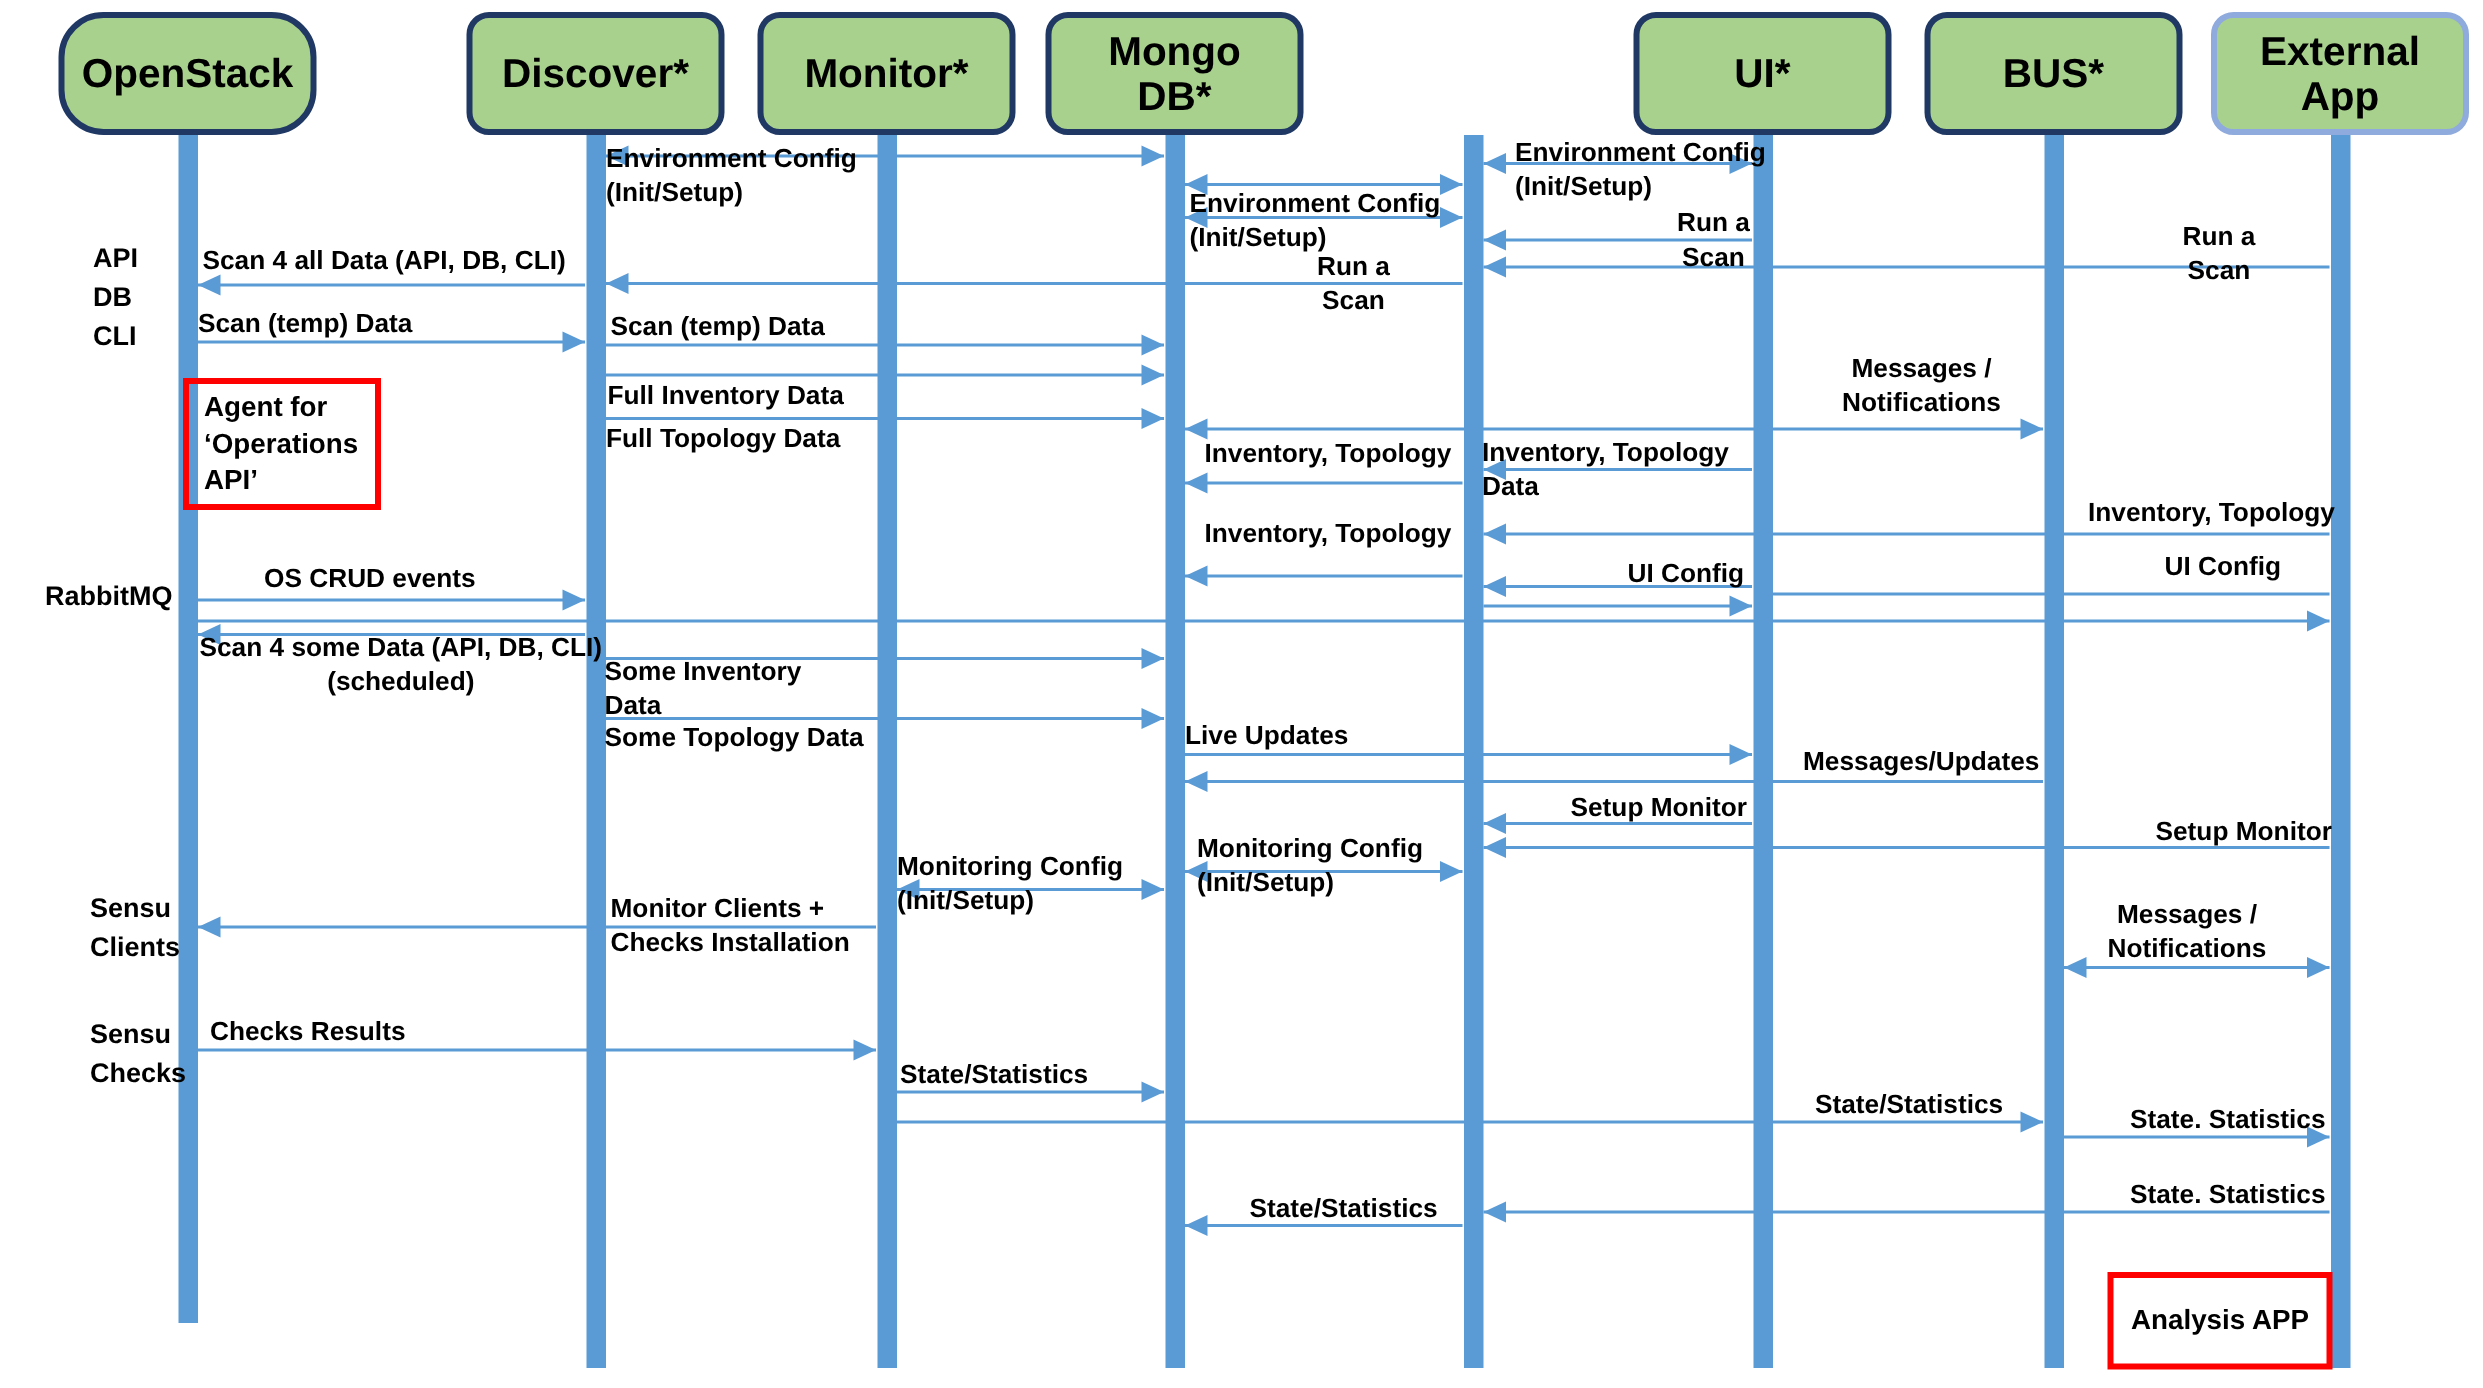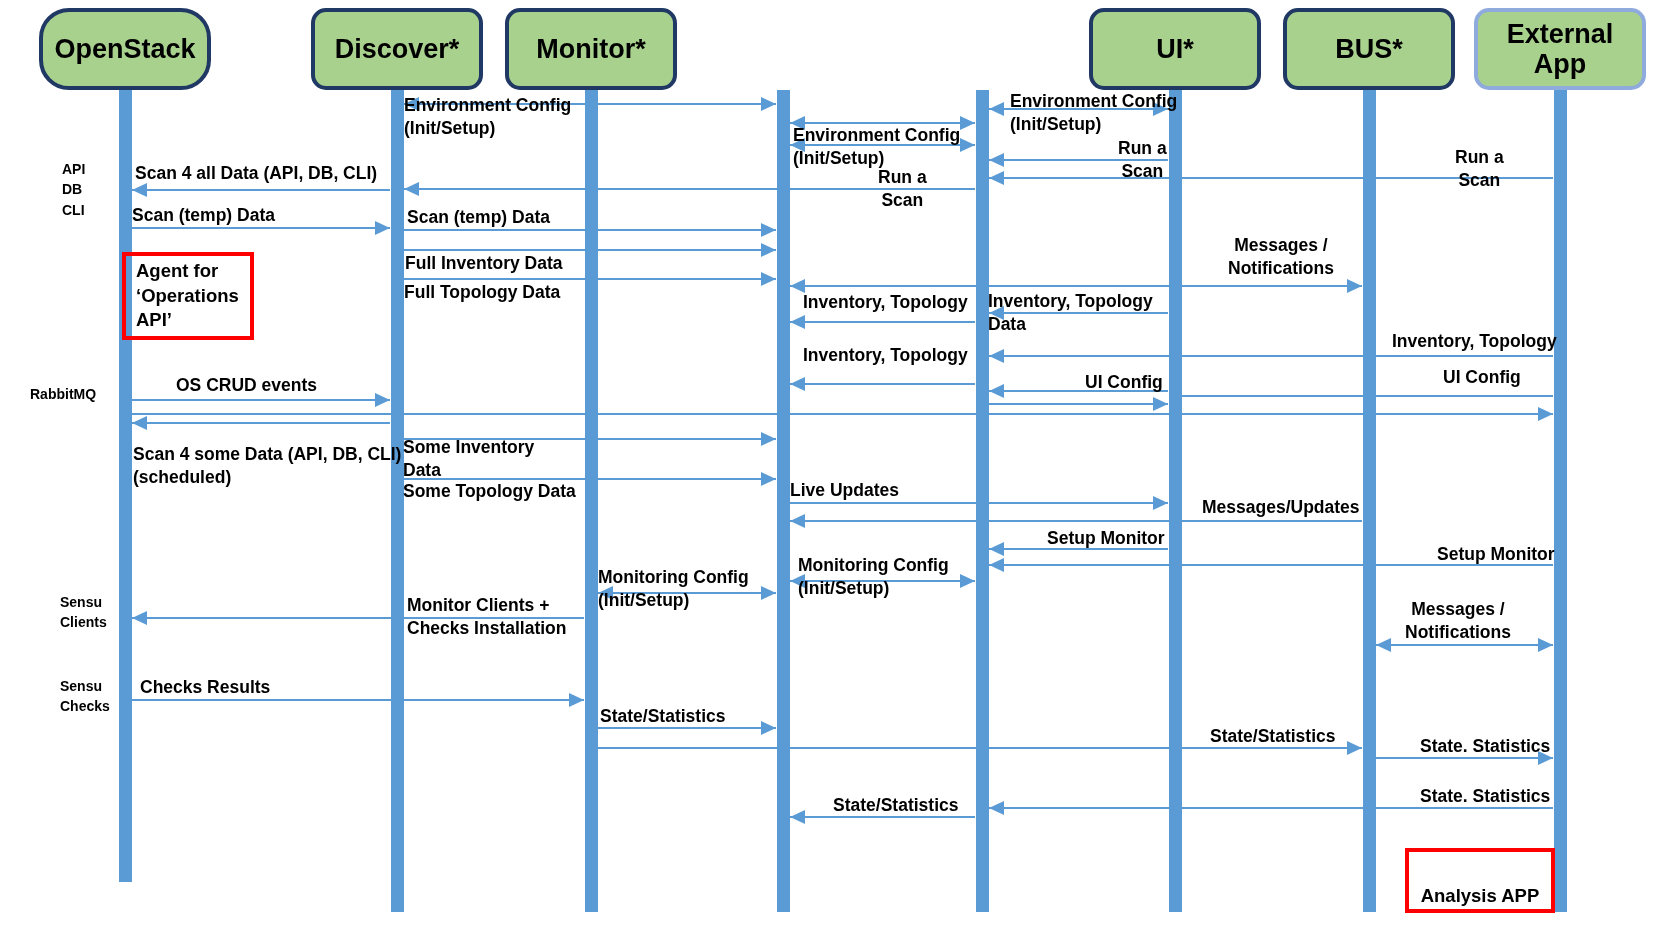--- a/index.html
+++ b/index.html
@@ -10,39 +10,41 @@
          display:flex;align-items:center;justify-content:center;text-align:center;
          font-weight:bold;font-size:27px;line-height:1.12;white-space:pre-line;z-index:3;}
   .lifeline{position:absolute;width:13px;top:90px;background:#5B9BD5;z-index:2;}
   .msg-line{position:absolute;height:0;border-top:2px solid #5B9BD5;z-index:1;}
   .arrow-head{position:absolute;width:0;height:0;z-index:4;
               border-top:7px solid transparent;border-bottom:7px solid transparent;}
   .head-l{border-right:15px solid #5B9BD5;}
   .head-r{border-left:15px solid #5B9BD5;}
   .msg-label{position:absolute;font-weight:bold;font-size:17.5px;line-height:1.3;
              white-space:pre-line;z-index:5;}
-  .side-label{position:absolute;font-weight:bold;font-size:14px;line-height:1.45;
+  .side-label{position:absolute;font-weight:bold;font-size:18px;line-height:1.45;
               white-space:pre-line;z-index:5;}
   .callout{position:absolute;box-sizing:border-box;border:4px solid #FF0000;background:transparent;
            font-weight:bold;font-size:18.5px;line-height:1.35;white-space:pre-line;z-index:6;
            display:flex;flex-direction:column;justify-content:center;padding:6px 10px;}
-  .callout.bottom{justify-content:flex-end;text-align:center;padding-bottom:0;}
+  .callout.bottom{justify-content:flex-end;text-align:center;padding-bottom:16px;}
   .footer{position:absolute;font-weight:bold;font-size:24.5px;z-index:5;
           text-decoration:underline;text-underline-offset:4px;}
 </style>
 </head>
 <body>
 
 <div id="stage">
     <div class="actor" style="left: 39px; border-radius: 30px;">OpenStack</div>
     <div class="lifeline" style="left: 118.5px; height: 792px;"></div>
     <div class="actor" style="left: 311px;">Discover*</div>
     <div class="lifeline" style="left: 390.5px; height: 822px;"></div>
     <div class="actor" style="left: 505px;">Monitor*</div>
     <div class="lifeline" style="left: 584.5px; height: 822px;"></div>
+    <div class="actor" style="left: 697px;">Mongo
+DB*</div>
     <div class="lifeline" style="left: 776.5px; height: 822px;"></div>
     <div class="lifeline" style="left: 975.5px; height: 822px;"></div>
     <div class="actor" style="left: 1089px;">UI*</div>
     <div class="lifeline" style="left: 1168.5px; height: 822px;"></div>
     <div class="actor" style="left: 1283px;">BUS*</div>
     <div class="lifeline" style="left: 1362.5px; height: 822px;"></div>
     <div class="actor" style="left: 1474px; border-color: rgb(143, 170, 220);">External
 App</div>
     <div class="lifeline" style="left: 1553.5px; height: 822px;"></div>
     <div class="msg-line" style="left: 404px; top: 103px; width: 372px;"></div>
@@ -115,21 +117,21 @@
     <div class="msg-label" style="left: 1443px; top: 366px; text-align: left;">UI Config</div>
     <div class="msg-line" style="left: 989px; top: 403px; width: 179px;"></div>
     <div class="arrow-head head-r" style="left: 1153px; top: 397px;"></div>
     <div class="msg-line" style="left: 132px; top: 413px; width: 1421px;"></div>
     <div class="arrow-head head-r" style="left: 1538px; top: 407px;"></div>
     <div class="msg-line" style="left: 132px; top: 399px; width: 258px;"></div>
     <div class="arrow-head head-r" style="left: 375px; top: 393px;"></div>
     <div class="msg-label" style="left: 176px; top: 374px; text-align: left;">OS CRUD events</div>
     <div class="msg-line" style="left: 132px; top: 422px; width: 258px;"></div>
     <div class="arrow-head head-l" style="left: 132px; top: 416px;"></div>
-    <div class="msg-label" style="left: 133px; top: 443px; text-align: left;">Scan 4 some Data (API, DB, CLI)
+    <div class="msg-label" style="left: 133px; top: 420px; text-align: center;">Scan 4 some Data (API, DB, CLI)
 (scheduled)</div>
     <div class="msg-line" style="left: 404px; top: 438px; width: 372px;"></div>
     <div class="arrow-head head-r" style="left: 761px; top: 432px;"></div>
     <div class="msg-label" style="left: 403px; top: 436px; text-align: left;">Some Inventory
 Data</div>
     <div class="msg-line" style="left: 404px; top: 478px; width: 372px;"></div>
     <div class="arrow-head head-r" style="left: 761px; top: 472px;"></div>
     <div class="msg-label" style="left: 403px; top: 480px; text-align: left;">Some Topology Data</div>
     <div class="msg-line" style="left: 790px; top: 502px; width: 378px;"></div>
     <div class="arrow-head head-r" style="left: 1153px; top: 496px;"></div>

